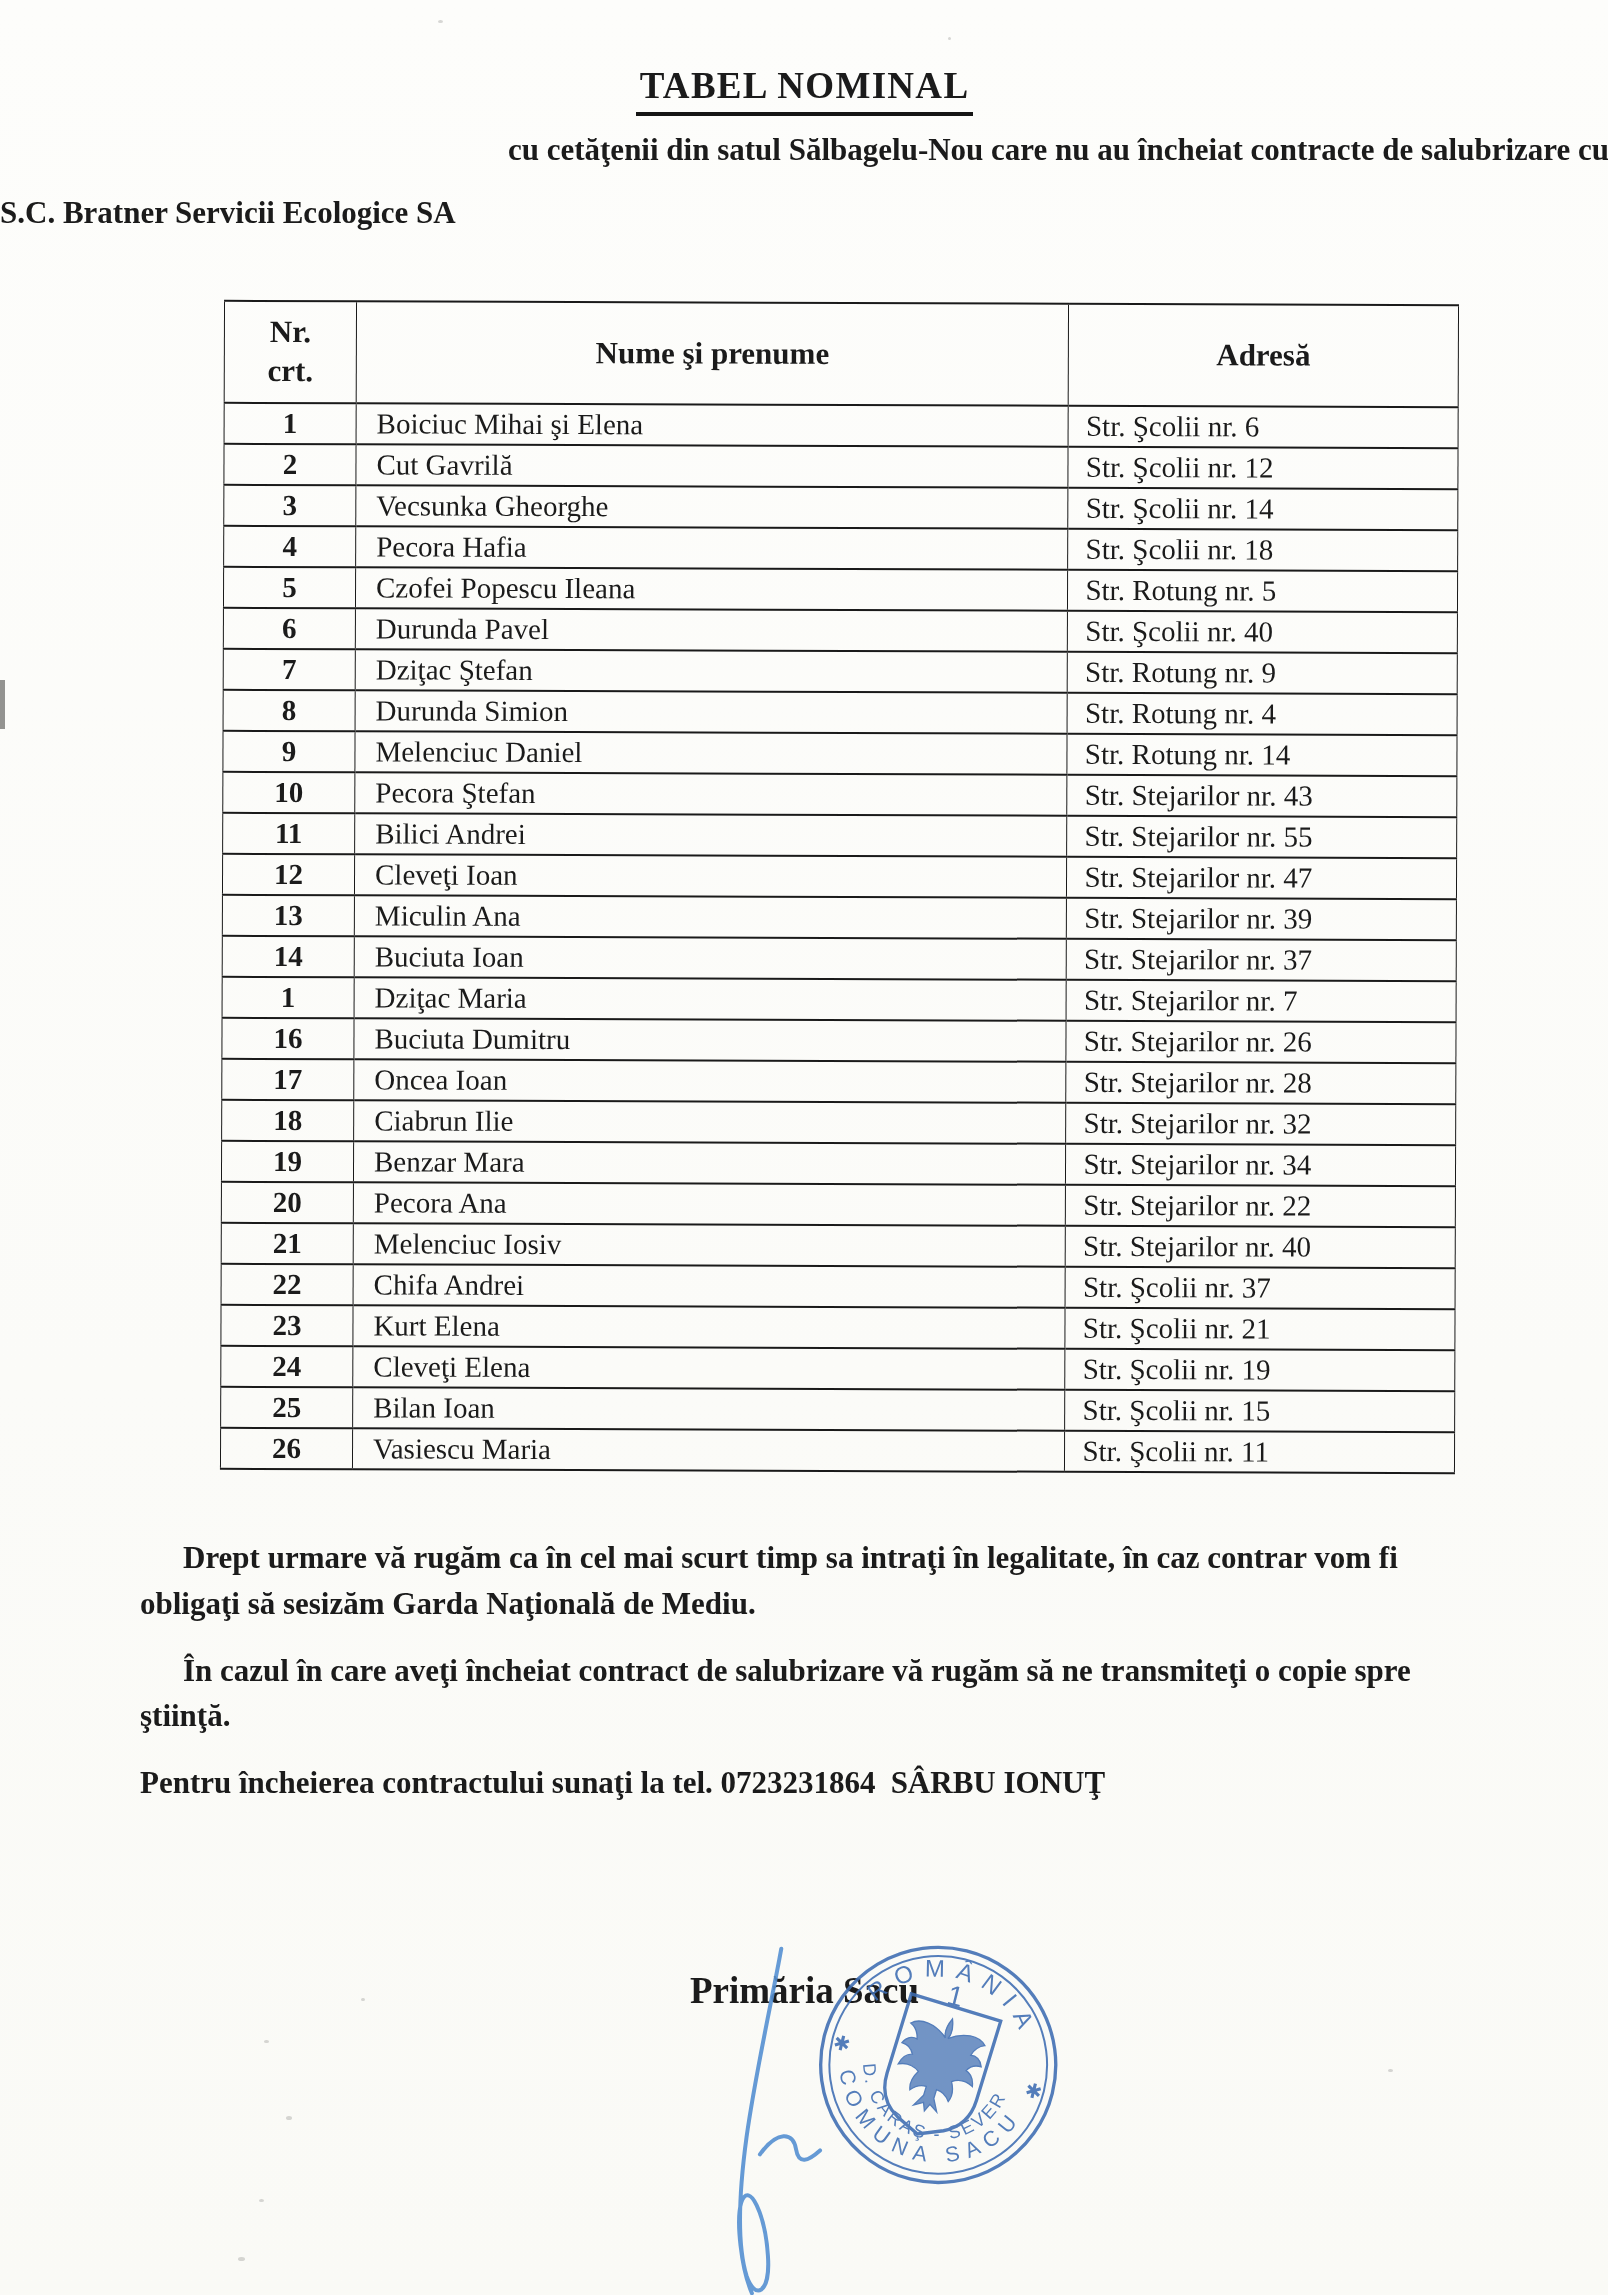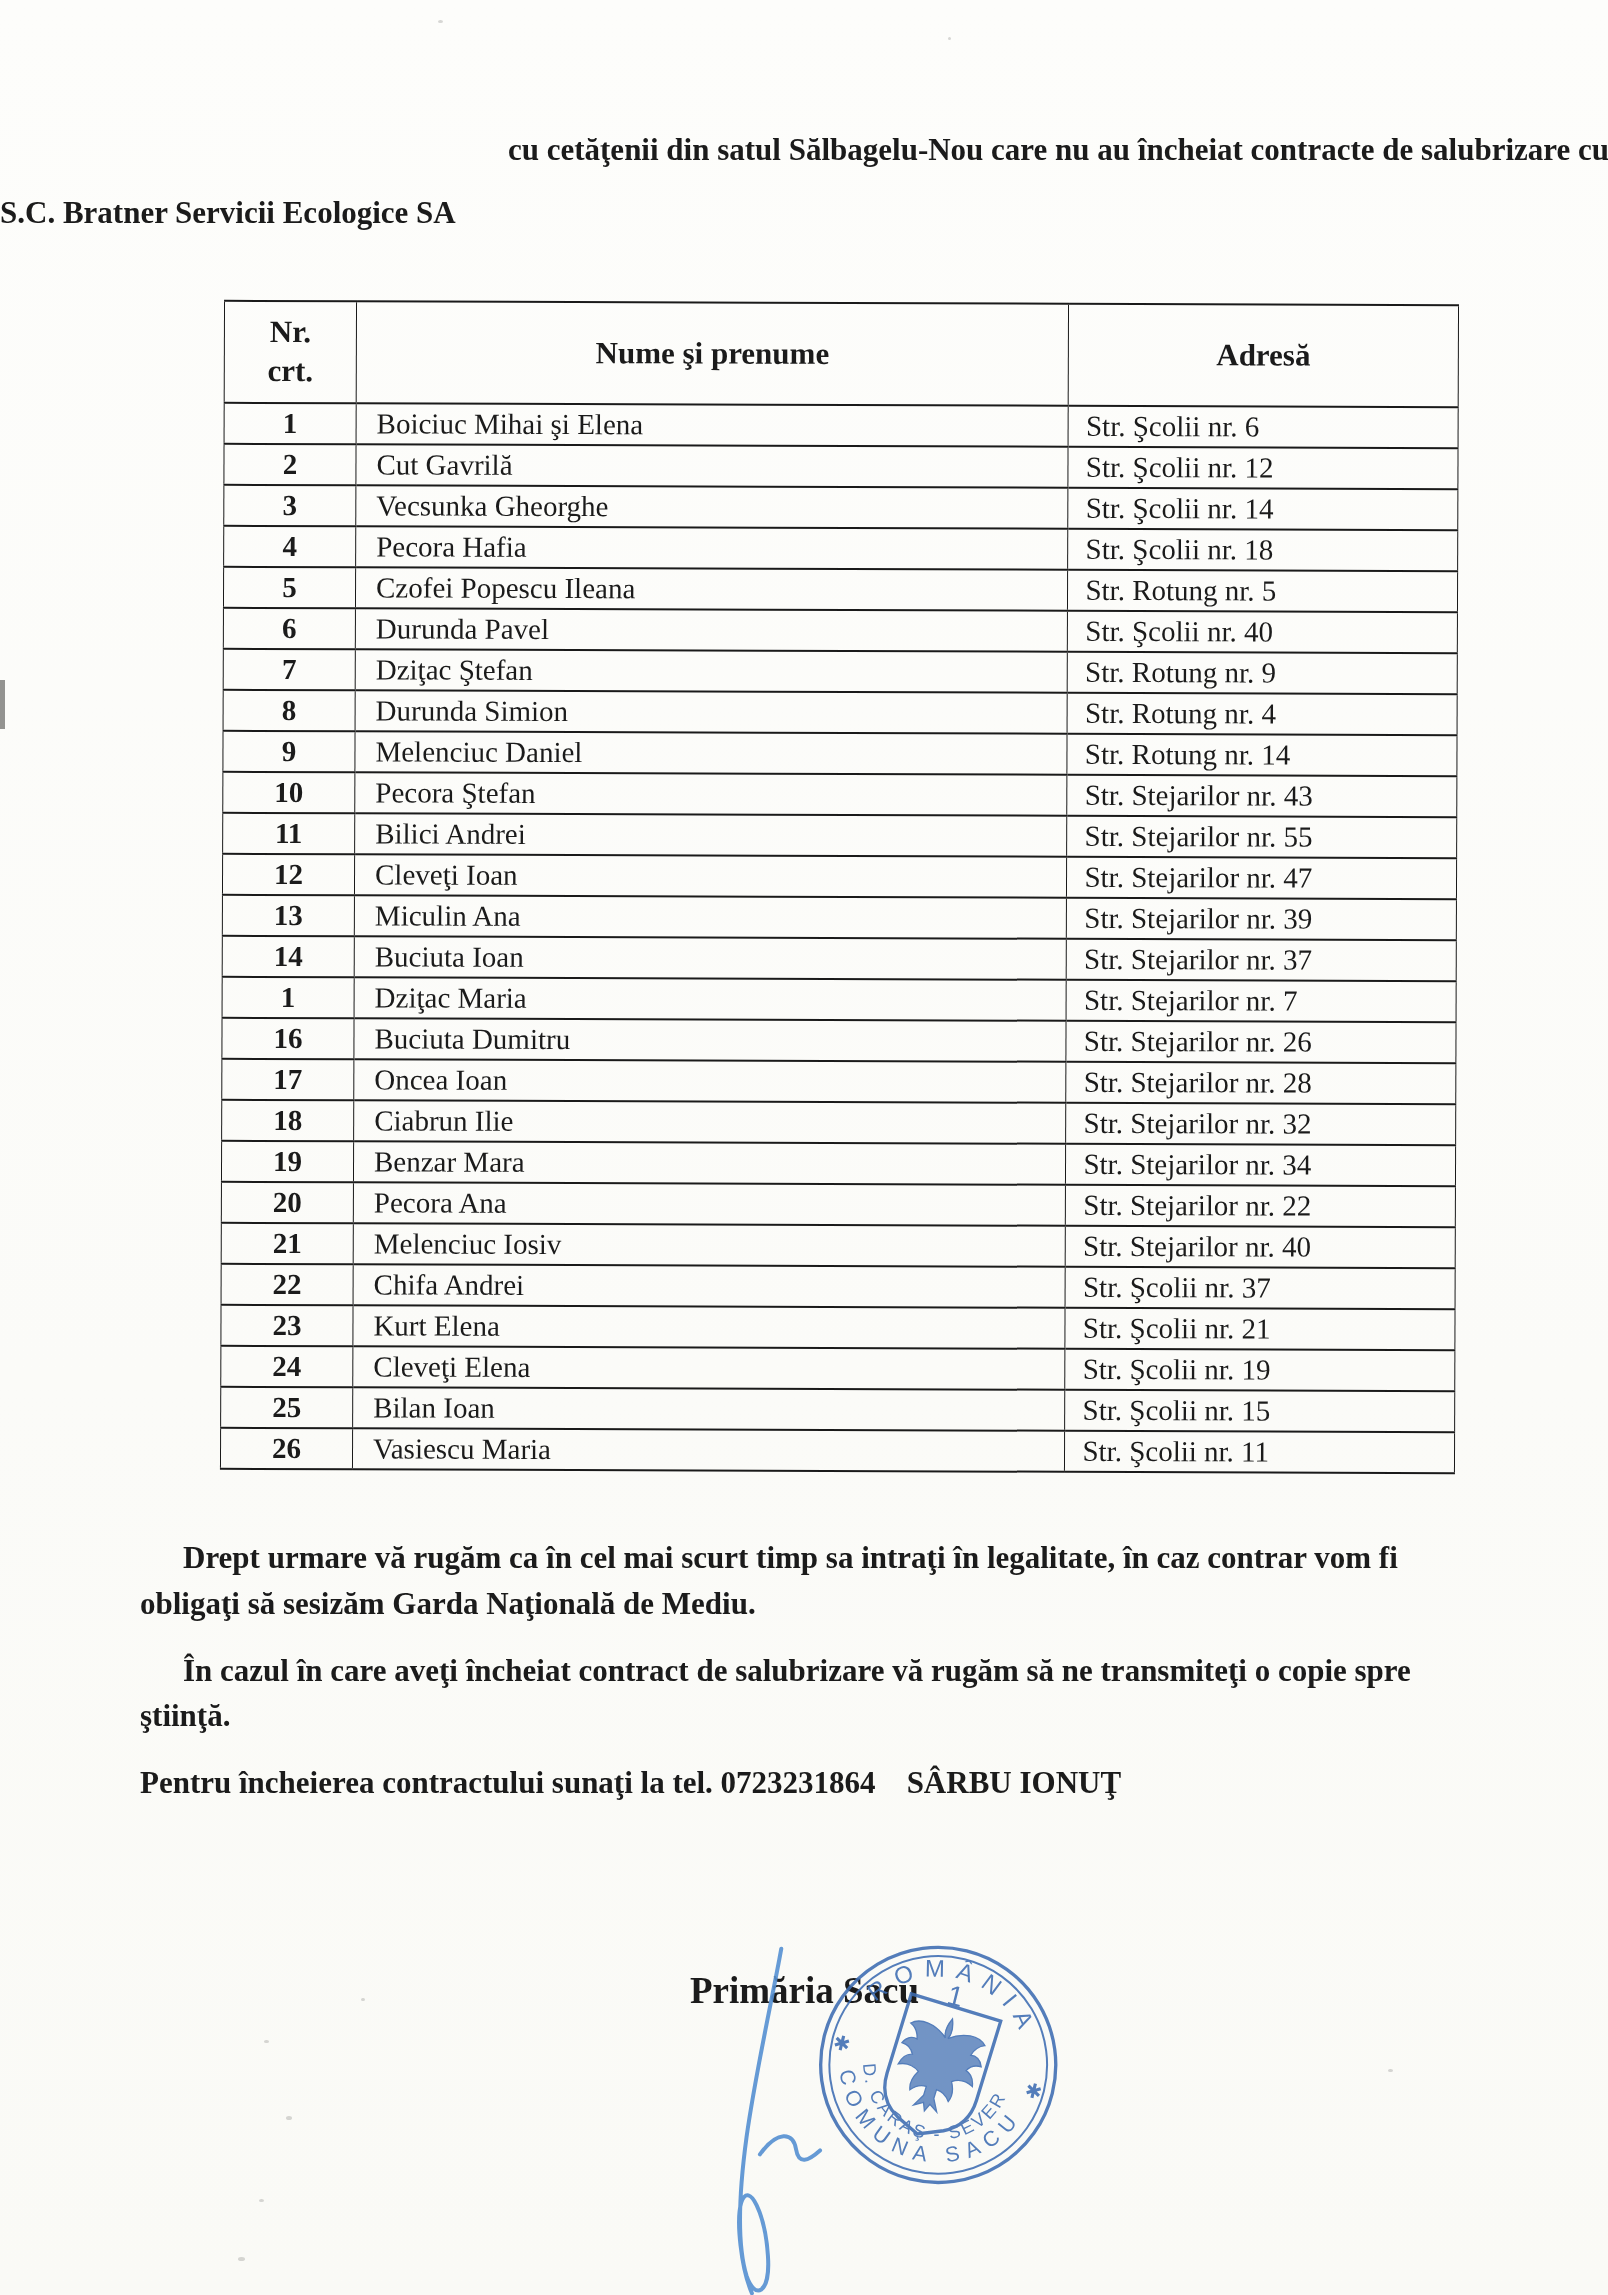--- a/index.html
+++ b/index.html
@@ -62,21 +62,21 @@
   td.c-addr { text-align: left; padding-left: 17.4px; }
 
   
   .letter-body {
     position: absolute; left: 140px; top: 1535px; width: 1330px;
     font-size: 31px; font-weight: bold; line-height: 1.47;
   }
   .letter-body p { margin: 0; }
   .letter-body p.indent { text-indent: 43px; }
   .letter-body p + p { margin-top: 21.4px; }
-  .contact-name { margin-left: 31px; }
+  .contact-name { margin-left: 15px; }
 
   
   .thanks {
     position: absolute; top: 1905px; left: 0; width: 100%;
     text-align: center; font-size: 36px; font-weight: bold;
   }
   .signer {
     position: absolute; top: 1969px; left: 0; width: 100%;
     text-align: center; font-size: 37px; font-weight: bold;
   }
@@ -102,20 +102,23 @@
   .edge-mark {
     position: absolute; left: 0; top: 680px; width: 4.7px; height: 49px;
     background: #3c3c3a; opacity: .55;
   }
 </style>
 </head>
 <body>
 
 <div class="page">
 
+  <div class="doc-title-wrap">
+    <span class="doc-title">TABEL NOMINAL</span>
+  </div>
   <div class="doc-subtitle1">cu cetăţenii din satul Sălbagelu-Nou care nu au încheiat contracte de salubrizare cu</div>
   <div class="doc-subtitle2">S.C. Bratner Servicii Ecologice SA</div>
 
   <div class="table-wrap">
     <table class="nominal">
       <colgroup>
         <col style="width:132px">
         <col style="width:712px">
         <col style="width:390px">
       </colgroup>

